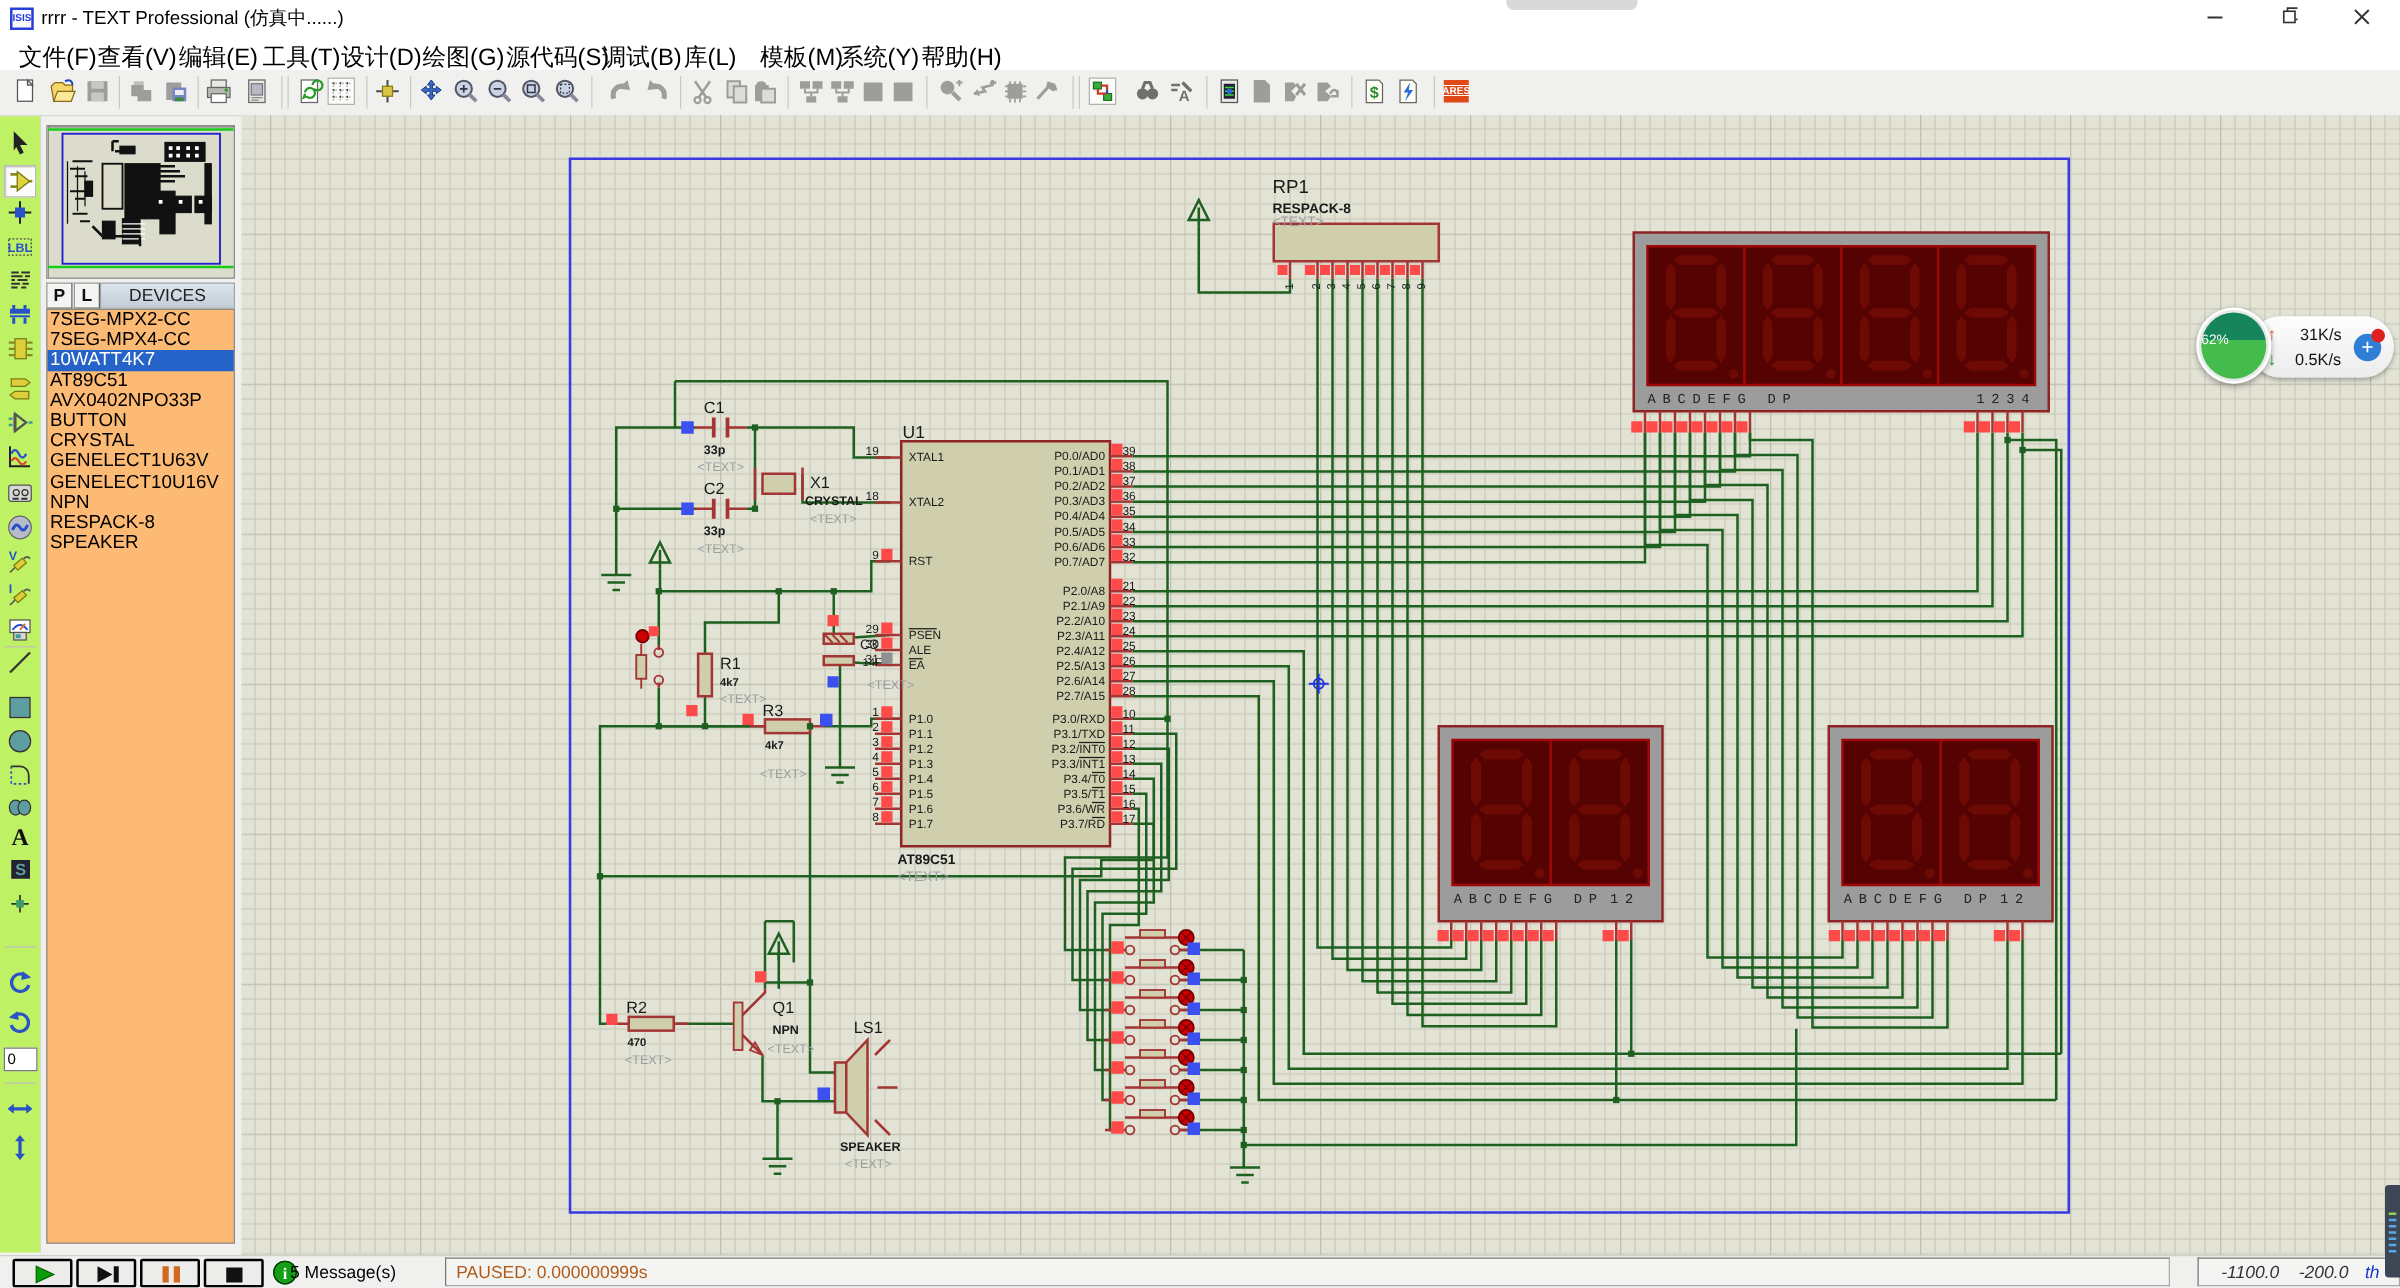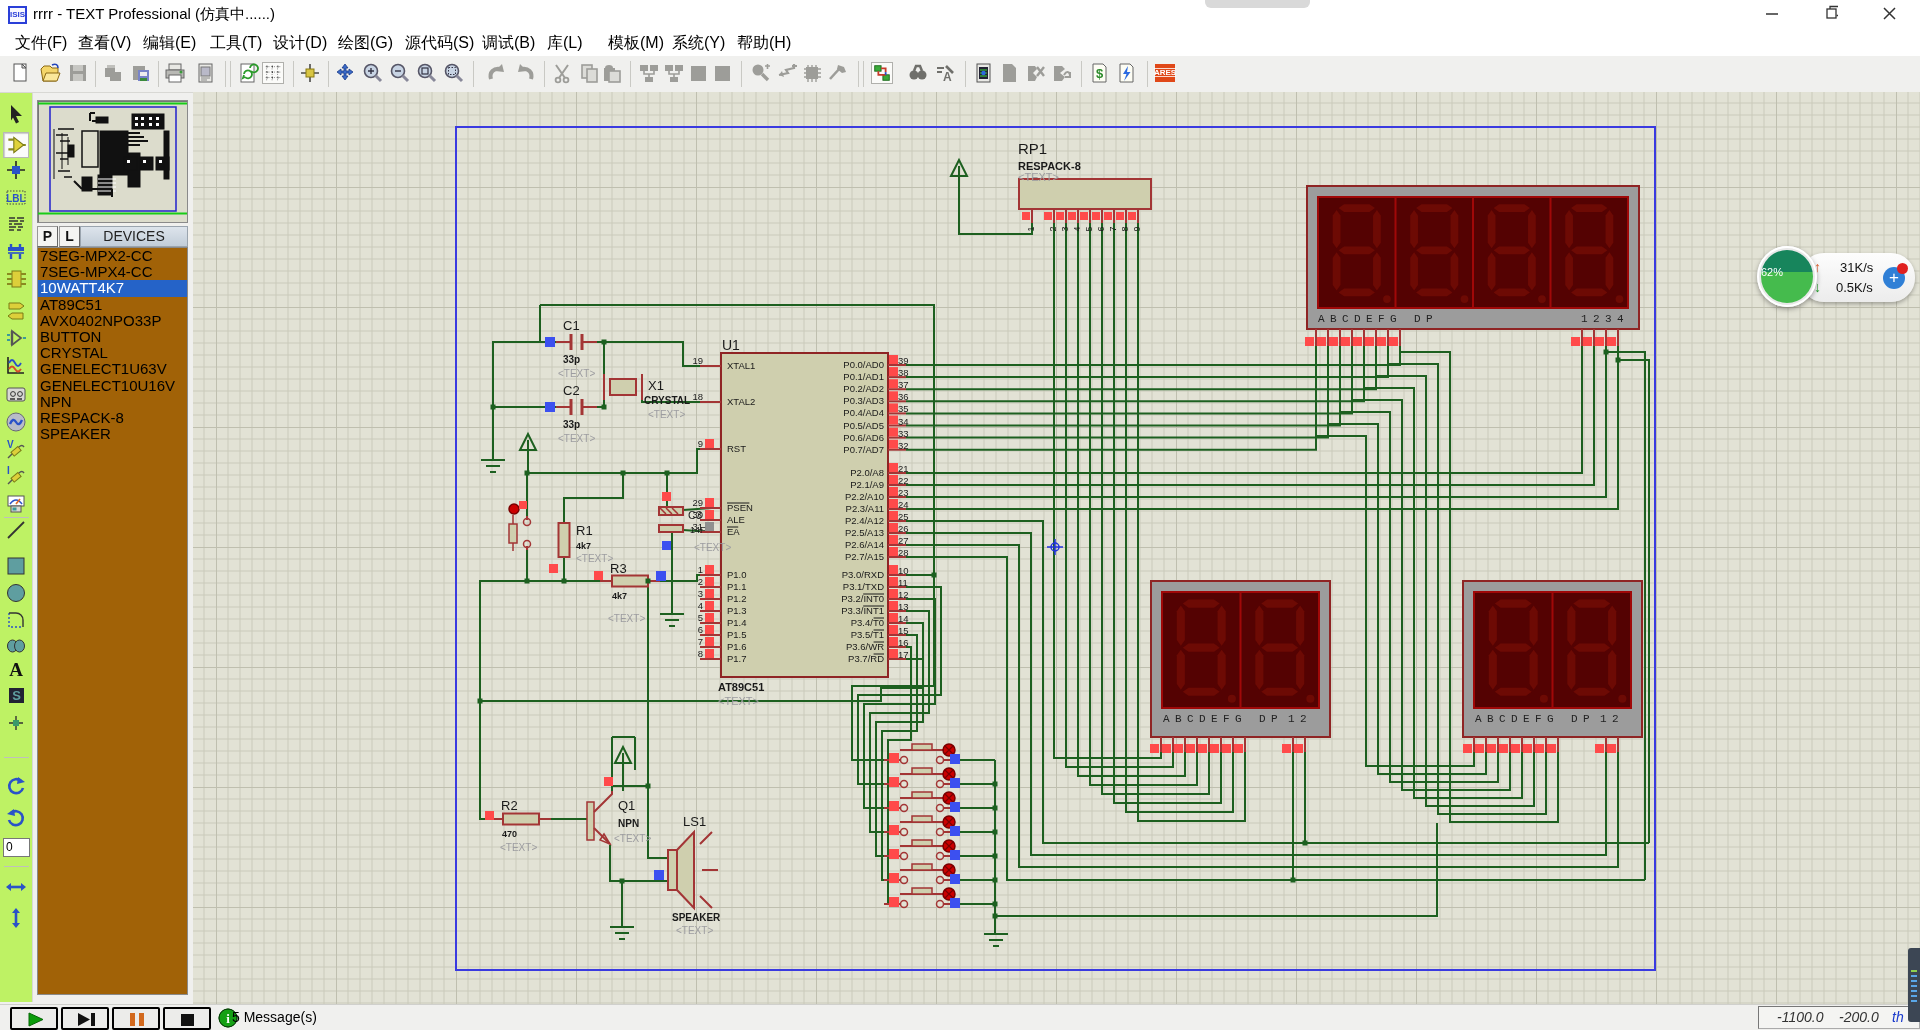--- a/index.html
+++ b/index.html
@@ -1,32 +1,32 @@
 <!DOCTYPE html>
 <html><head>
 <meta charset="utf-8">
 <style>
 * { margin:0; padding:0; box-sizing:border-box; }
 body { width:1920px; height:1030px; overflow:hidden; font-family:"Liberation Sans",sans-serif; background:#f0f0ee; position:relative; }
 .titlebar { position:absolute; left:0; top:0; width:1920px; height:30px; background:#ffffff; }
 .title-ico { position:absolute; left:8px; top:6px; width:19px; height:18px; background:#f8f8ff; border:2px solid #2a3fd8; color:#2a3fd8; font-size:8px; font-weight:bold; text-align:center; line-height:14px; letter-spacing:0; }
 .title-txt { position:absolute; left:33px; top:5px; font-size:15px; color:#000; }
 .winbtn { position:absolute; top:0; width:14px; height:28px; }
-.menubar { position:absolute; left:0; top:30px; width:1920px; height:26px; background:#ffffff; font-size:16px; color:#000; }
+.menubar { position:absolute; left:0; top:30px; width:1920px; height:26px; background:#ffffff; font-size:19px; color:#000; }
 .menubar span { position:absolute; top:3px; }
 .toolbar { position:absolute; left:0; top:56px; width:1920px; height:37px; background:#f0f0ee; border-bottom:1px solid #d8d8d4; }
 .ti { position:absolute; width:22px; height:22px; }
 .tsep { position:absolute; top:5px; width:1px; height:26px; background:#c9c9c4; }
 .lefttools { position:absolute; left:0; top:93px; width:33px; height:909px; background:#bef264; border-right:1px solid #d8d8d4; }
 .lti { position:absolute; width:22px; height:22px; left:5px; }
 .sidebar { position:absolute; left:33px; top:93px; width:157px; height:909px; background:#f0f0ee; }
 .minimap { position:absolute; left:4px; top:7px; width:151px; height:123px; border:1px solid #8a8a8a; background:#dcdccc; box-shadow:inset 1px 1px 0 #777; }
 .plbtn { position:absolute; top:133px; width:21px; height:21px; background:#f4f4f2; border:1px solid #999; border-right-color:#666; border-bottom-color:#666; font-size:14px; font-weight:bold; text-align:center; line-height:19px; color:#111; }
 .devhdr { position:absolute; left:47px; top:133px; width:108px; height:21px; background:linear-gradient(#dde4ec,#c2cdd8); border:1px solid #9aa4ae; font-size:14px; text-align:center; line-height:19px; color:#222; }
-.devlist { position:absolute; left:4px; top:154px; width:151px; height:748px; background:#a16207; border:1px solid #8a8a8a; font-size:15px; color:#000; }
+.devlist { position:absolute; left:4px; top:154px; width:151px; height:748px; background:#fdba74; border:1px solid #8a8a8a; font-size:15px; color:#000; }
 .devrow { height:16.2px; line-height:16px; padding-left:2px; white-space:nowrap; }
 .devsel { background:#2563c8; color:#fff; }
 .bottombar { position:absolute; left:0; top:1004px; width:1920px; height:26px; background:#f0f0ee; border-top:1px solid #d0d0cc; }
 .abtn { position:absolute; top:2px; width:48px; height:23px; background:#ececea; border:2px solid #000; border-radius:2px; }
 .abtn::after{ content:""; position:absolute; }
 .msg { position:absolute; left:232px; top:4px; font-size:14px; color:#000; }
 .pausef { position:absolute; left:356px; top:1px; width:1380px; height:23px; background:#f4f4f2; border:1px solid #aaa; border-top-color:#777; border-left-color:#777; font-size:14px; color:#b05a1a; line-height:21px; padding-left:8px; }
 .coordf { position:absolute; left:1758px; top:1px; width:162px; height:23px; background:#f4f4f2; border:1px solid #aaa; border-top-color:#777; border-left-color:#777; font-size:14px; color:#333; line-height:21px;font-style:italic; }
 
 .fball { position:absolute; left:1757px; top:246px; width:60px; height:61px; border-radius:50%; background:#e8e8e8; box-shadow:0 2px 5px rgba(0,0,0,.35), inset 0 0 0 2px #fff; z-index:50; }
@@ -1073,20 +1073,21 @@
     </svg>
   <svg class="abtn" style="left:163px">
       <rect x="16" y="5" width="13" height="12" fill="#111"></rect>
     </svg>
   <svg style="position:absolute;left:218px;top:3px" width="22" height="22">
       <circle cx="10" cy="10" r="9" fill="#14a014" stroke="#0a640a"></circle>
       <circle cx="10" cy="10" r="9" fill="none" stroke="#063e06"></circle>
       <text x="10" y="15" font-size="13" font-weight="bold" fill="#fff" text-anchor="middle" font-family="Liberation Serif,serif">i</text>
     </svg>
   <div class="msg">5 Message(s)</div>
+  <div class="pausef">PAUSED: 0.000000999s</div>
   <div class="coordf">
       <span style="position:absolute;left:18px">-1100.0</span>
       <span style="position:absolute;left:80px">-200.0</span>
       <span style="position:absolute;left:133px;color:#1a3acc">th</span>
     </div>
 </div>
 
 <div class="fpill">
   <span style="position:absolute;left:14px;top:6px;color:#e06030;font-size:14px">↑</span>
   <span style="position:absolute;left:40px;top:7px">31K/s</span>

